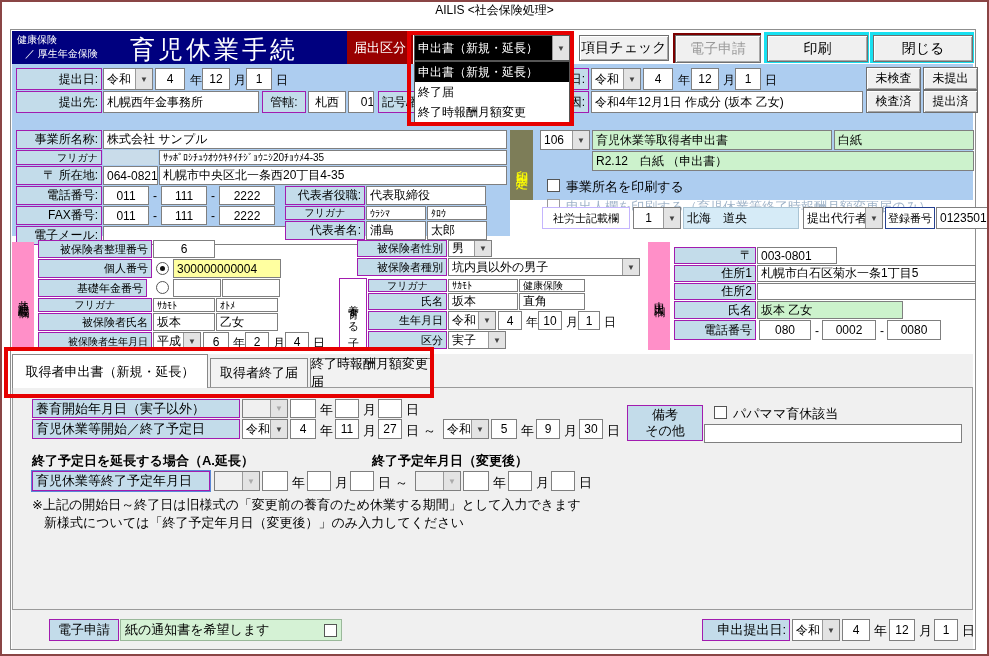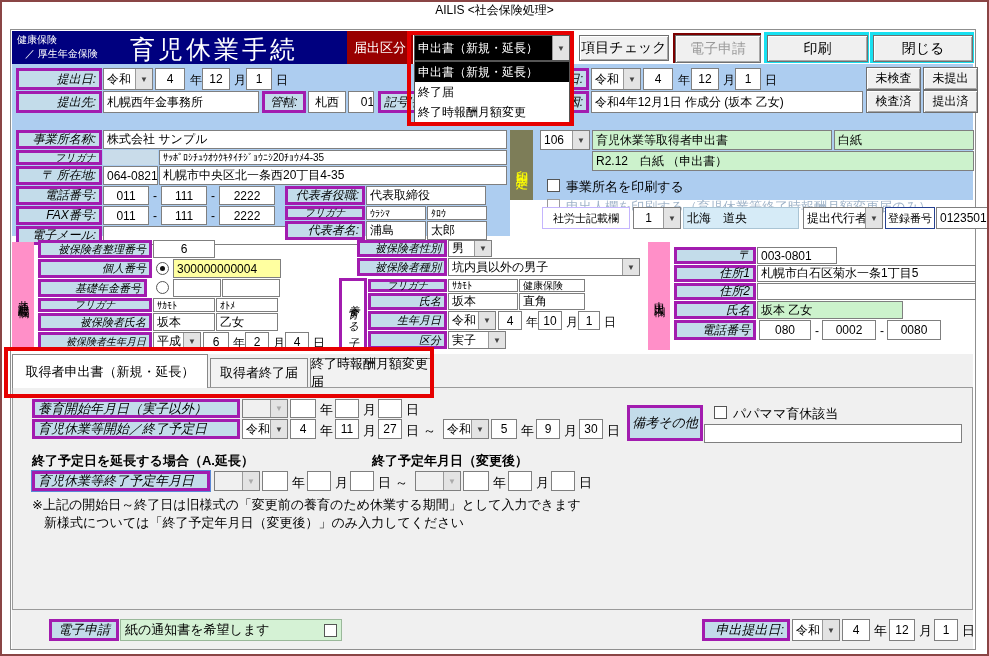--- a/index.html
+++ b/index.html
@@ -1,22 +1,22 @@
 <!DOCTYPE html>
 <html><head>
 <meta charset="utf-8">
 <style>
   html,body{margin:0;padding:0;background:#fff;}
   #screen{position:relative;width:989px;height:656px;background:#fff;
     font-family:"Liberation Sans","DejaVu Sans",sans-serif;font-size:12px;color:#000;
     border:2px solid #8a4545;box-sizing:border-box;overflow:hidden;}
   .abs{position:absolute;box-sizing:border-box;}
   .flex{display:flex;align-items:center;}
-  .lbl{background:#c3dcea;border:3px solid #a21caf;display:flex;align-items:center;
-    justify-content:flex-end;padding:0 3px;box-sizing:border-box;white-space:nowrap;font-style:italic;}
+  .lbl{background:#c3dcea;border:1px solid #a21caf;display:flex;align-items:center;
+    justify-content:flex-end;padding:0 3px;box-sizing:border-box;white-space:nowrap;}
   .lblc{justify-content:center;}
   .box{background:#fff;border:1px solid #7f7f7f;display:flex;align-items:center;
     padding:0 3px;box-sizing:border-box;white-space:nowrap;overflow:hidden;}
   .boxc{justify-content:center;}
   .green{background:#ccf2cc;}
   .yellow{background:#ffffa0;}
   .combo{display:flex;align-items:stretch;border:1px solid #7f7f7f;background:#fff;box-sizing:border-box;}
   .combo .val{flex:1;display:flex;align-items:center;padding:0 3px;white-space:nowrap;overflow:hidden;}
   .combo .arr{width:16px;background:#e3e3e3;border-left:1px solid #9a9a9a;display:flex;
     align-items:center;justify-content:center;font-size:8px;color:#444;}
@@ -305,21 +305,21 @@
       <span class="val">令和</span>
       <span class="arr">▼</span>
     </div>
   <div class="abs box boxc" style="left:489px;top:417px;width:26px;height:20px;">5</div>
   <span class="abs unit s13" style="left:518px;top:420px;">年</span>
   <div class="abs box boxc" style="left:534px;top:417px;width:24px;height:20px;">9</div>
   <span class="abs unit s13" style="left:561px;top:420px;">月</span>
   <div class="abs box boxc" style="left:577px;top:417px;width:24px;height:20px;">30</div>
   <span class="abs unit s13" style="left:604px;top:420px;">日</span>
 
-  <div class="abs lbl lblc" style="left:625px;top:403px;width:76px;height:36px;flex-direction:row;font-size:13px;line-height:16px;">
+  <div class="abs lbl lblc" style="left:625px;top:403px;width:76px;height:36px;flex-direction:column;font-size:13px;line-height:16px;">
     <span>備考</span>
     <span>その他</span>
   </div>
   <span class="abs check" style="left:712px;top:404px;"></span>
   <span class="abs s13" style="left:731px;top:403px;">パパママ育休該当</span>
   <div class="abs box" style="left:702px;top:422px;width:258px;height:19px;"></div>
 
   <div class="abs s13" style="left:30px;top:450px;font-weight:bold;">終了予定日を延長する場合（A.延長）</div>
   <div class="abs s13" style="left:370px;top:450px;font-weight:bold;">終了予定年月日（変更後）</div>
 

